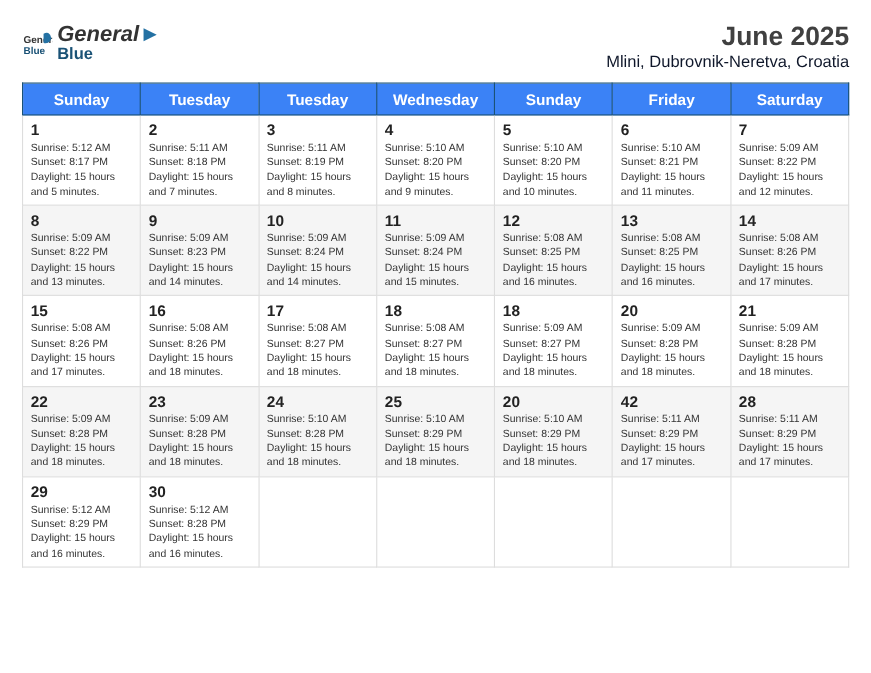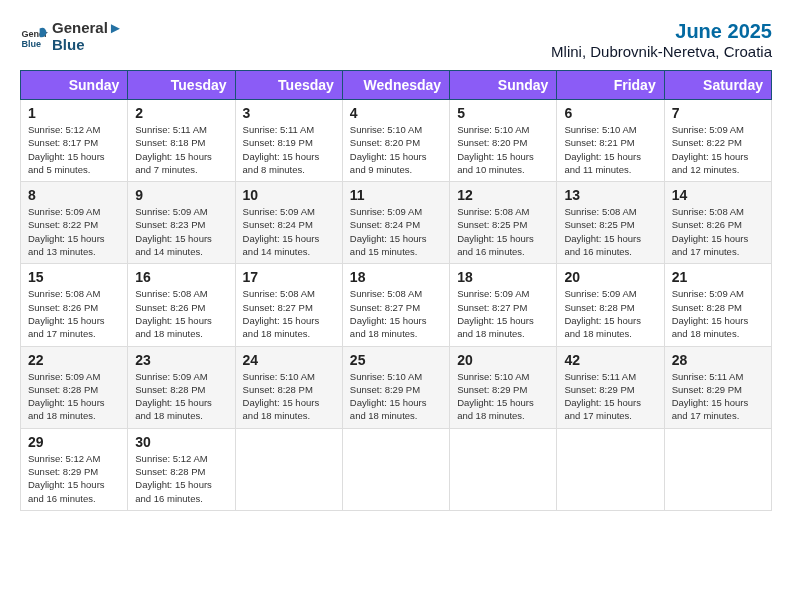--- a/index.html
+++ b/index.html
@@ -22,37 +22,37 @@
       gap: 4px;
     }
     .logo-icon {
       width: 28px;
       height: 28px;
     }
     .title-area {
       text-align: right;
     }
     .calendar-title {
-      font-size: 20px;
+      font-size: 24px;
       font-weight: bold;
-      color: #0369a1;
+      color: #404040;
     }
     .calendar-subtitle {
       font-size: 15px;
       color: #0f172a;
     }
     .calendar-table {
       width: 100%;
       border-collapse: collapse;
       border: 1px solid #ccc;
     }
     .calendar-table th {
-      background-color: #8b5cf6;
+      background-color: #3b82f6;
       color: white;
-      text-align: right;
+      text-align: center;
       padding: 6px 8px;
       font-size: 14px;
       font-weight: bold;
       border: 1px solid #1a5276;
     }
     .calendar-table td {
       vertical-align: top;
       padding: 5px 7px;
       border: 1px solid #ddd;
       width: calc(100% / 7);
@@ -82,21 +82,21 @@
 <body>
 
 <div class="header-area">
   <div class="logo">
     <svg class="logo-icon" viewBox="0 0 40 40">
       <text x="2" y="20" font-size="13" font-weight="bold" fill="#333">General</text>
       <path d="M28 8 Q36 4 38 14 Q36 22 28 20 Z" fill="#2471a3"></path>
       <text x="2" y="34" font-size="13" font-weight="bold" fill="#1a5276">Blue</text>
     </svg>
     <div>
-      <div style="font-size:15px; font-weight:bold; color:#333; line-height:1.1;">
+      <div style="font-size:20px; font-weight:bold; color:#333; line-height:1.1;font-style:italic;">
         <span style="color:#333;">General</span><span style="color:#2471a3;">►</span>
       </div>
       <div style="font-size:15px; font-weight:bold; color:#1a5276; line-height:1.1;">Blue</div>
     </div>
   </div>
   <div class="title-area">
     <div class="calendar-title">June 2025</div>
     <div class="calendar-subtitle">Mlini, Dubrovnik-Neretva, Croatia</div>
   </div>
 </div>

